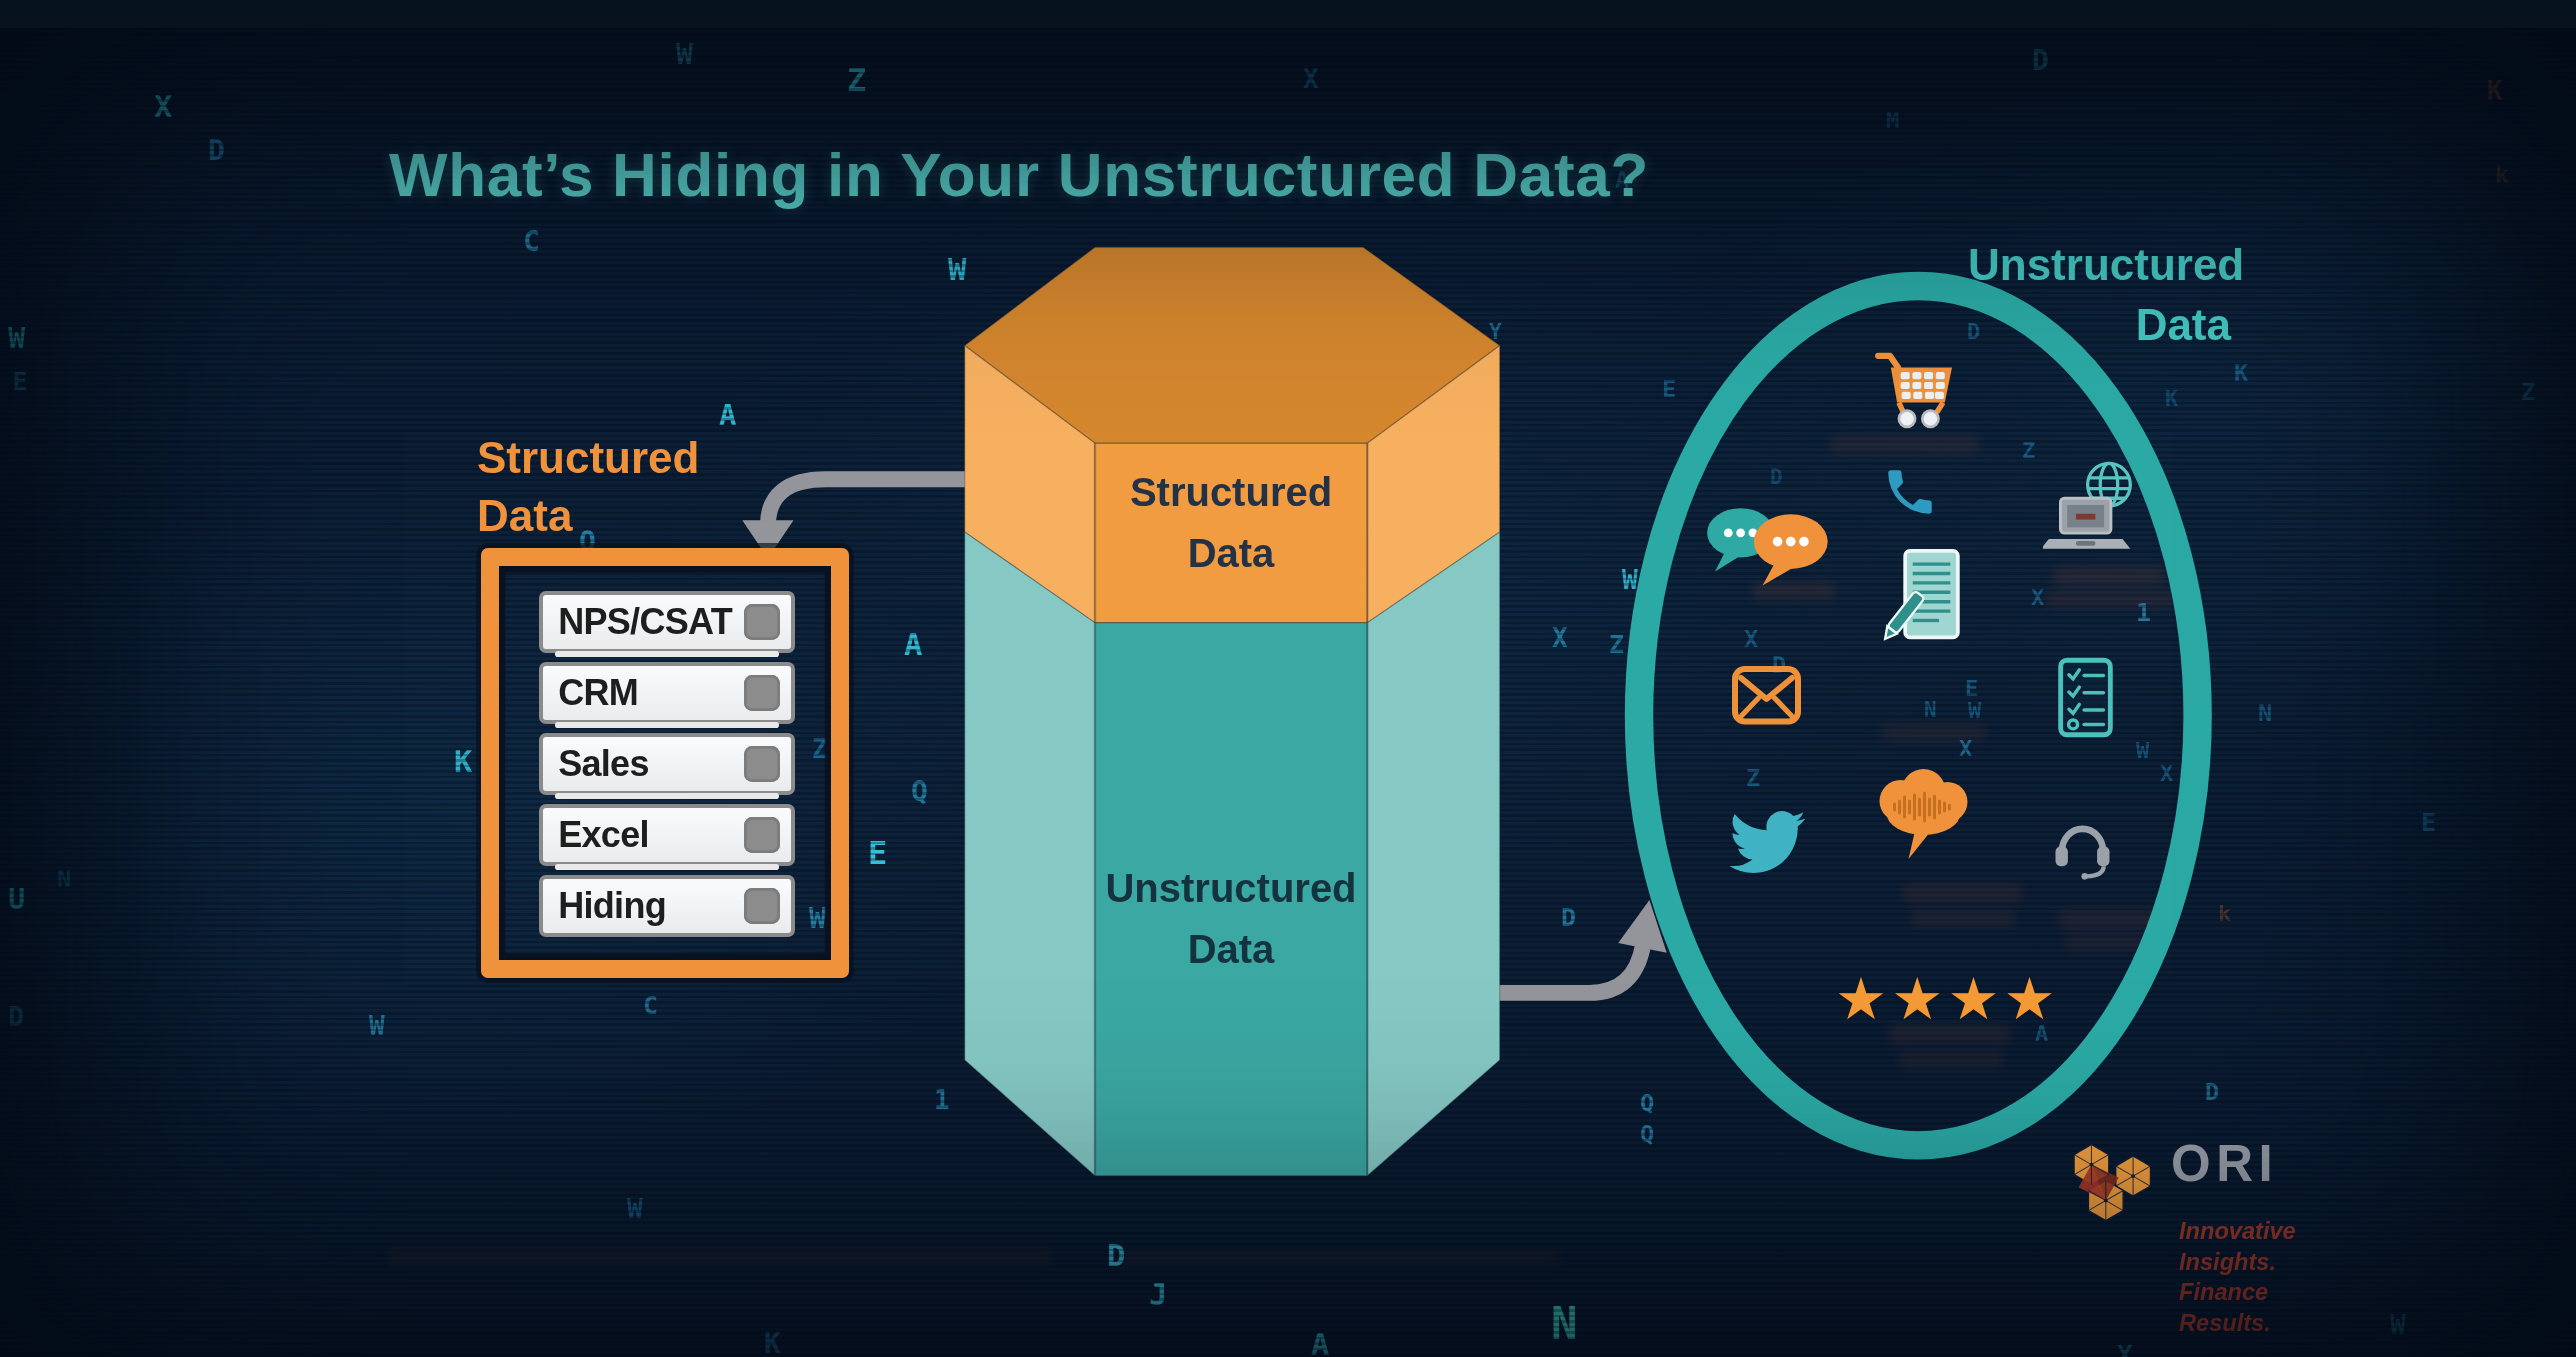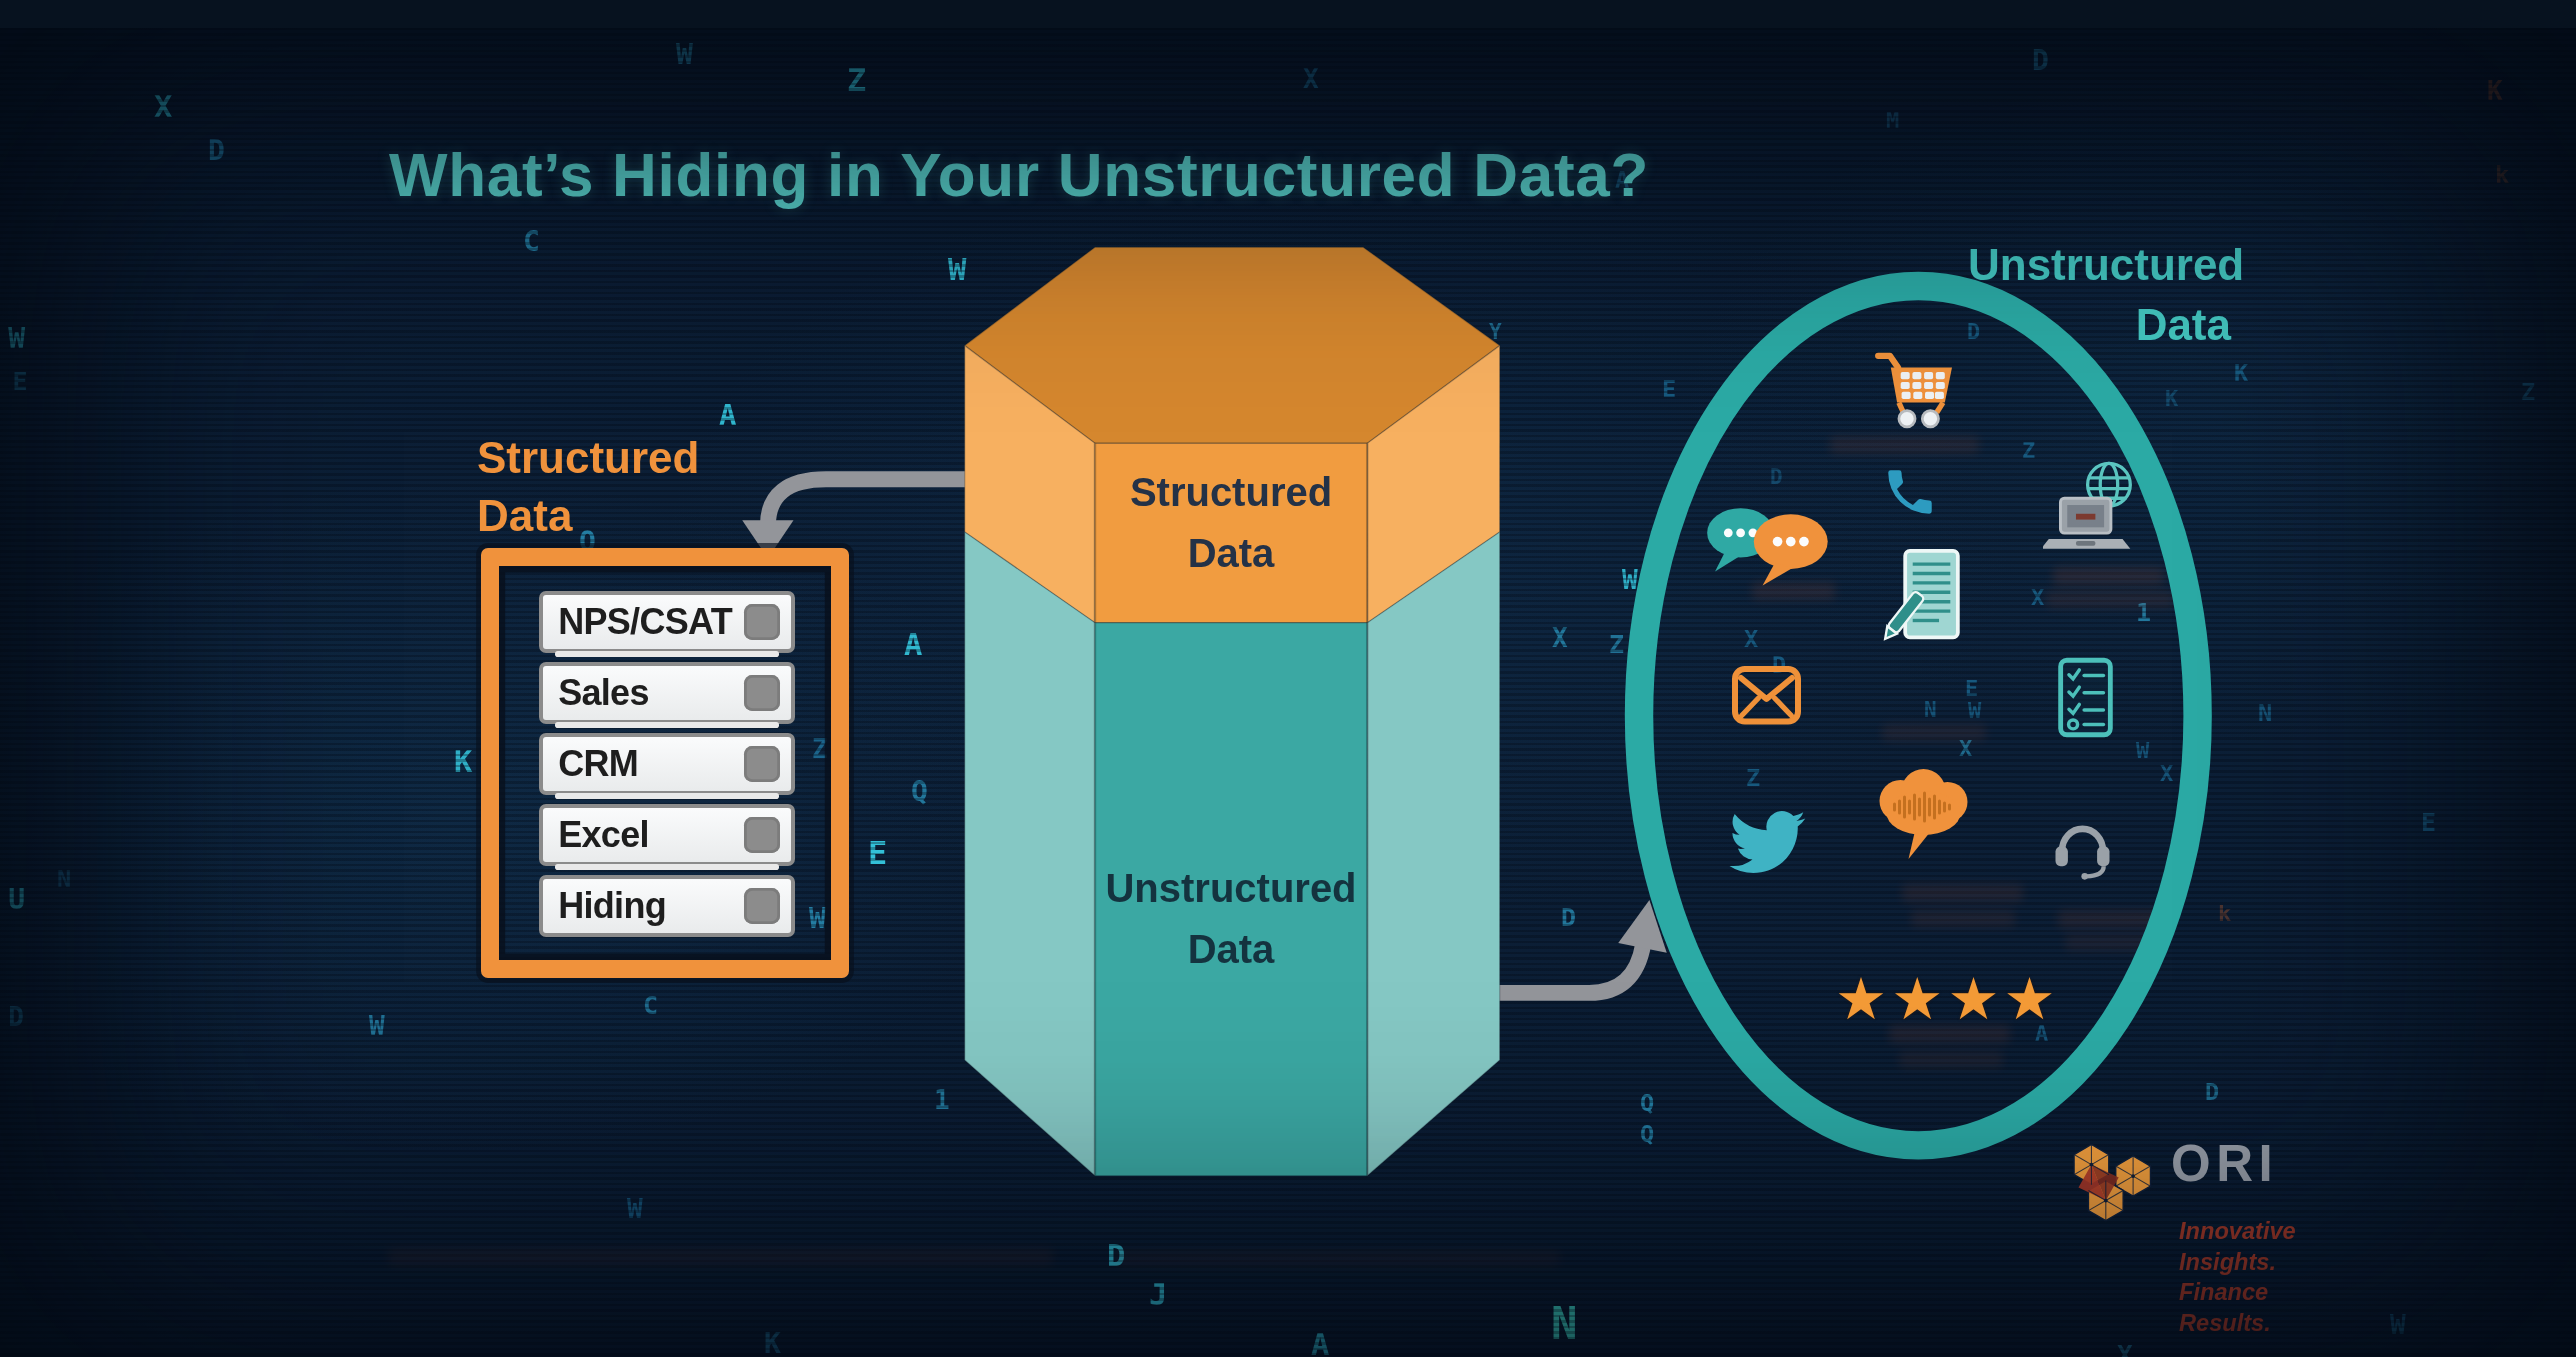--- a/index.html
+++ b/index.html
@@ -174,26 +174,26 @@
   </svg>
 
   <div id="structured-box">
     <div id="server-rows">
         <div class="server-row">
           <div class="server-label">NPS/CSAT</div>
           <div class="server-square"></div>
           <div class="server-sep"></div>
         </div>
         <div class="server-row">
-          <div class="server-label">Sales</div>
+          <div class="server-label">CRM</div>
           <div class="server-square"></div>
           <div class="server-sep"></div>
         </div>
         <div class="server-row">
-          <div class="server-label">CRM</div>
+          <div class="server-label">Sales</div>
           <div class="server-square"></div>
           <div class="server-sep"></div>
         </div>
         <div class="server-row">
           <div class="server-label">Excel</div>
           <div class="server-square"></div>
           <div class="server-sep"></div>
         </div>
         <div class="server-row">
           <div class="server-label">Hiding</div>

